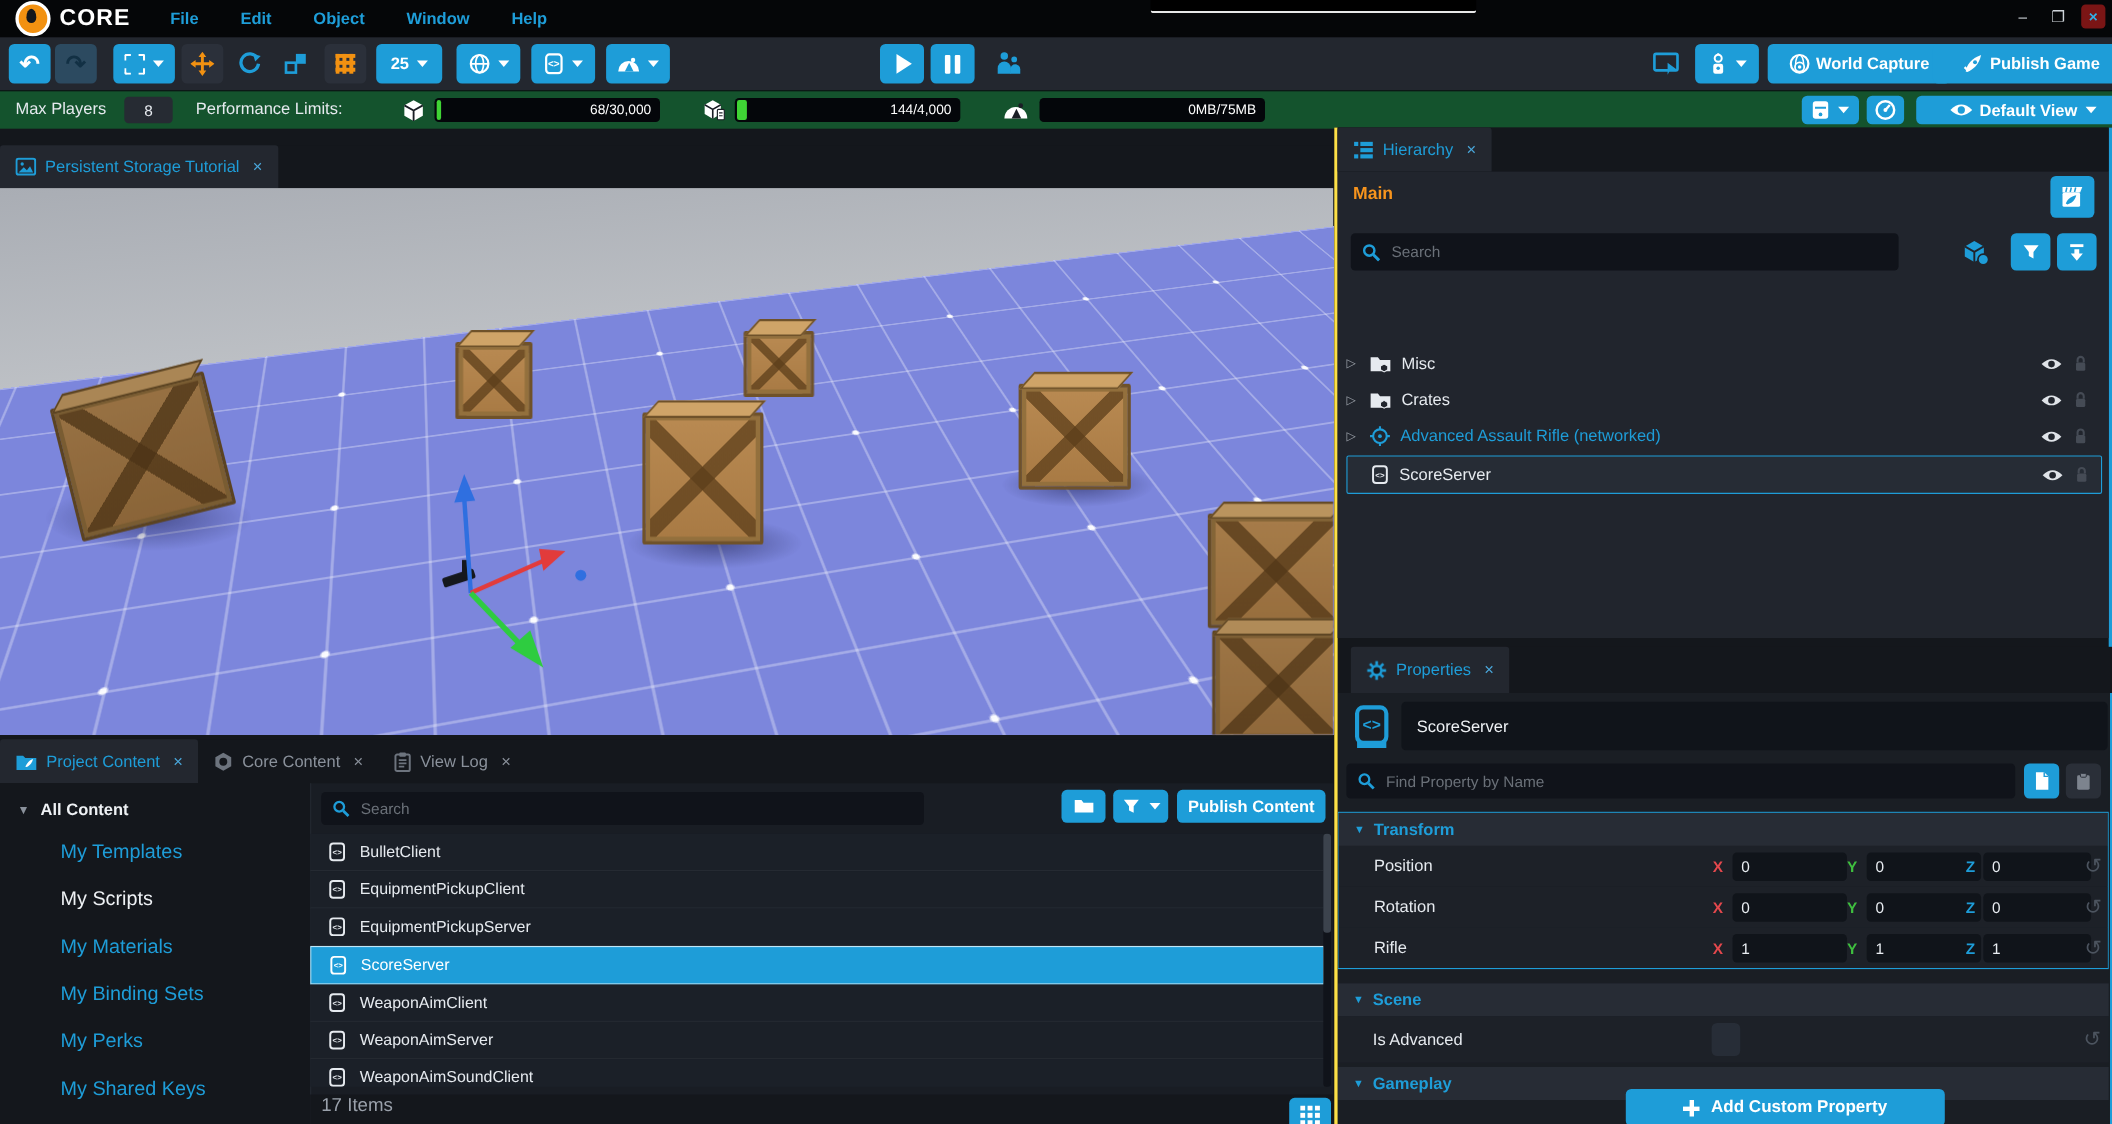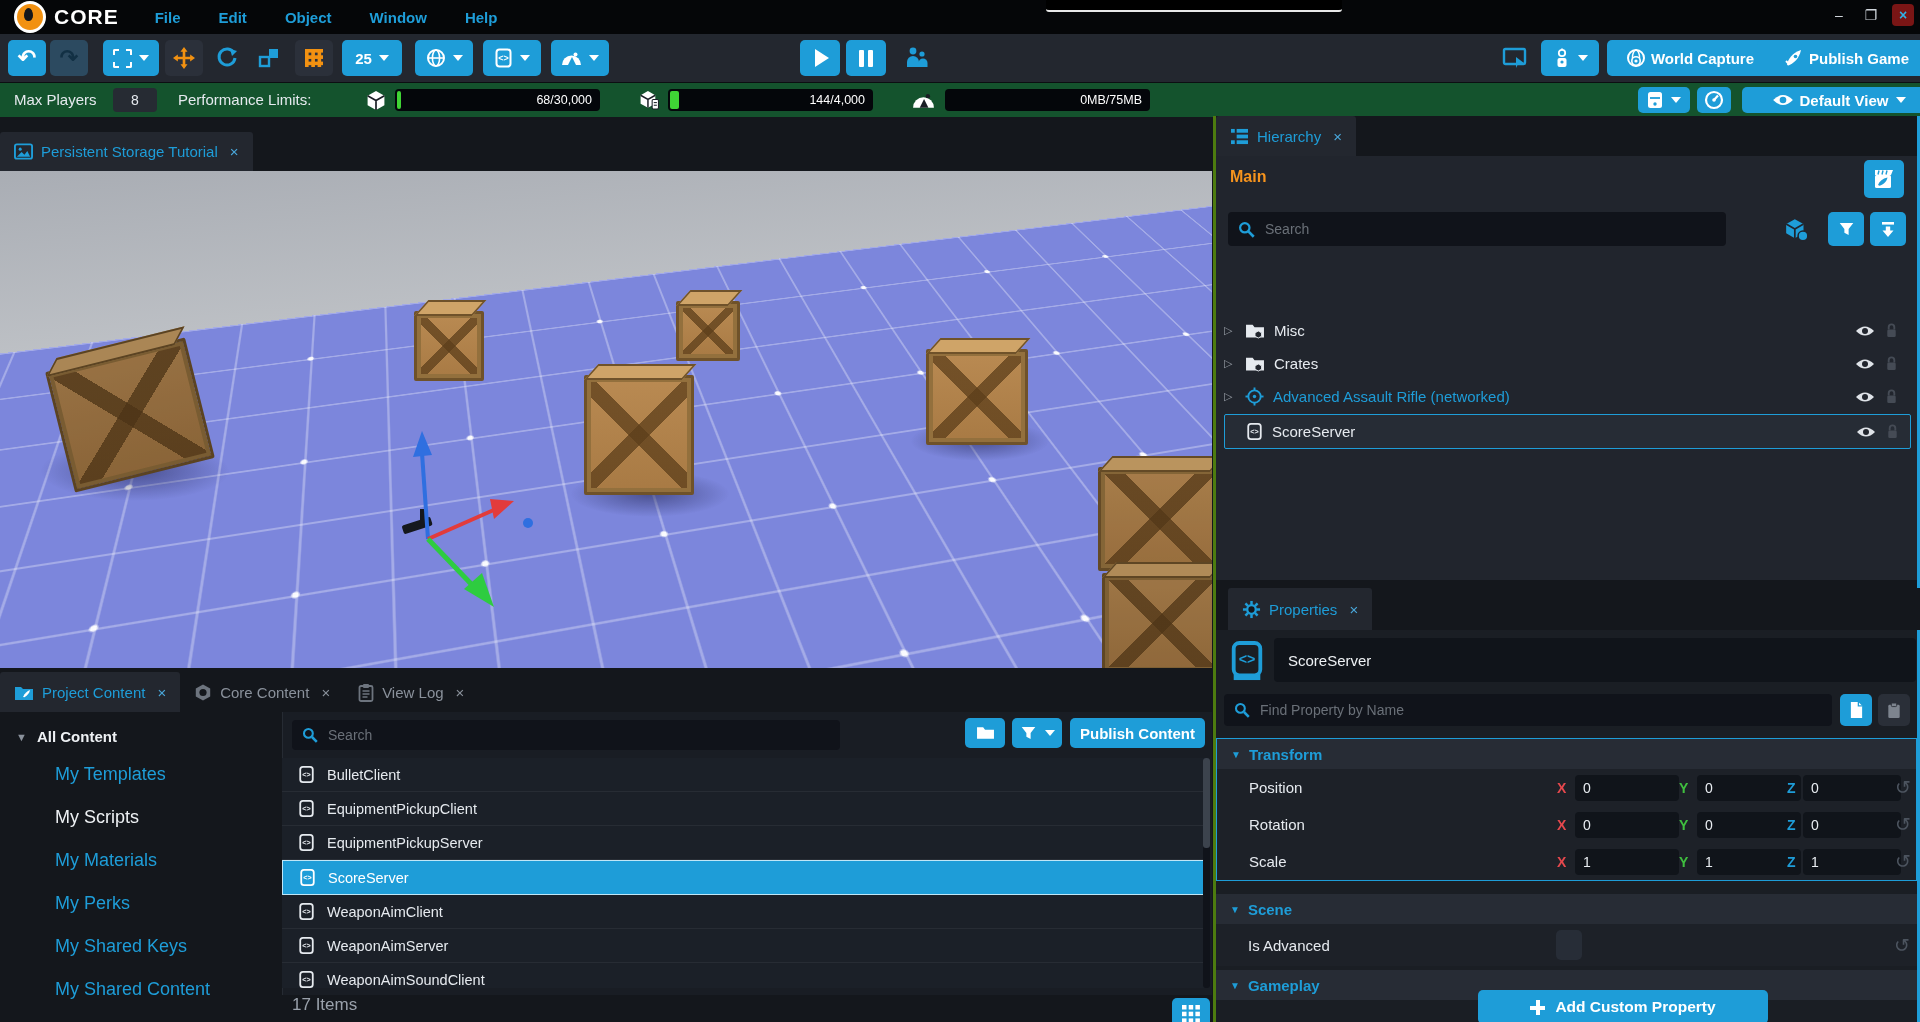--- a/index.html
+++ b/index.html
@@ -80,21 +80,21 @@
   .searchwrap svg{margin:0 8px 0 10px;flex:none;}
   .searchwrap input{flex:1;background:transparent;height:100%;}
   .filelist{position:absolute;left:282px;top:46px;width:922px;height:230px;overflow:hidden;}
   .frow{height:33px;display:flex;align-items:center;gap:12px;padding-left:16px;border-bottom:1px solid #272c34;color:#e6eaef;font-size:14.5px;background:#1b2028;}
   .frow.selected{background:#1e9dd8;border:1px solid #bfe6f7;color:#fff;}
   .statusbar{position:absolute;left:282px;top:283px;width:930px;height:27px;background:#14171c;display:flex;align-items:flex-start;color:#9aa1ab;font-size:17px;padding-left:10px;}
   .vscroll{position:absolute;right:2px;top:46px;width:7px;height:230px;background:#10131a;border-radius:3px;}
   .vscroll i{display:block;width:7px;height:90px;background:#3c434d;border-radius:3px;}
   
   .right-panel{position:absolute;left:1213px;top:116px;width:707px;height:906px;background:#14171c;
-      border-left:3px solid #4d7c0f;border-right:3px solid #1e9dd8;box-sizing:border-box;}
+      border-left:3px solid #fde047;border-right:3px solid #1e9dd8;box-sizing:border-box;}
   .hier-body{position:absolute;left:0;top:40px;width:701px;height:424px;background:#21252d;}
   .hrow{position:absolute;left:8px;width:685px;height:33px;display:flex;align-items:center;gap:9px;color:#e6eaef;font-size:15px;}
   .hrow .tri{color:#9aa0a8;font-size:11px;width:12px;}
   .hrow .spacer{flex:1;}
   .hrow.sel{background:#262c35;border:1.5px solid #1e9dd8;border-radius:2px;}
   .hrow.net{color:#1e9dd8;}
   .sec-header{display:flex;align-items:center;gap:8px;color:#1e9dd8;font-weight:bold;font-size:15px;padding-left:14px;background:#272c35;}
   .prow{display:flex;align-items:center;color:#e6eaef;font-size:15px;background:#1d2128;position:relative;}
   .axis{font-weight:bold;font-size:14px;}
   .axfield{background:#10141a;border:none;border-radius:4px;color:#e9edf2;font-size:14px;height:26px;width:88px;padding:0 8px;outline:none;font-family:"Liberation Sans",sans-serif;}
@@ -382,20 +382,21 @@
     <div class="cb-body">
       <div class="tree-col">
         <div class="tree-root">
           <span style="color:#8a919b;font-size:11px;">▼</span>
           <span>All Content</span>
         </div>
         <div style="margin-top:8px;">
           <div class="tree-item">My Templates</div>
           <div class="tree-item current">My Scripts</div>
           <div class="tree-item">My Materials</div>
+          <div class="tree-item">My Binding Sets</div>
           <div class="tree-item">My Perks</div>
           <div class="tree-item">My Shared Keys</div>
           <div class="tree-item">My Shared Content</div>
         </div>
       </div>
 
       <div class="searchwrap" style="left:292px;top:8px;width:548px;height:30px;">
         <svg class="ic" width="16" height="16" viewBox="0 0 20 20">
             <circle cx="8" cy="8" r="5.5" fill="none" stroke="#1e9dd8" stroke-width="2.6"></circle>
             <line x1="12.5" y1="12.5" x2="18.5" y2="18.5" stroke="#1e9dd8" stroke-width="3.2"></line>
@@ -693,21 +694,21 @@
           <span style="margin-left:32px;">Rotation</span>
           <span class="axis abs" style="left:340px;color:#e5484d;">X</span>
           <input class="axfield abs" style="left: 358px;" value="0">
           <span class="axis abs" style="left:462px;color:#3fbf3f;">Y</span>
           <input class="axfield abs" style="left: 480px;" value="0">
           <span class="axis abs" style="left:570px;color:#1e9dd8;">Z</span>
           <input class="axfield abs" style="left: 586px; width: 82px;" value="0">
           <span class="reset abs" style="left:678px;">↺</span>
         </div>
         <div class="prow" style="height:37px;">
-          <span style="margin-left:32px;">Scale</span>
+          <span style="margin-left:32px;">Rifle</span>
           <span class="axis abs" style="left:340px;color:#e5484d;">X</span>
           <input class="axfield abs" style="left: 358px;" value="1">
           <span class="axis abs" style="left:462px;color:#3fbf3f;">Y</span>
           <input class="axfield abs" style="left: 480px;" value="1">
           <span class="axis abs" style="left:570px;color:#1e9dd8;">Z</span>
           <input class="axfield abs" style="left: 586px; width: 82px;" value="1">
           <span class="reset abs" style="left:678px;">↺</span>
         </div>
       </div>
 

